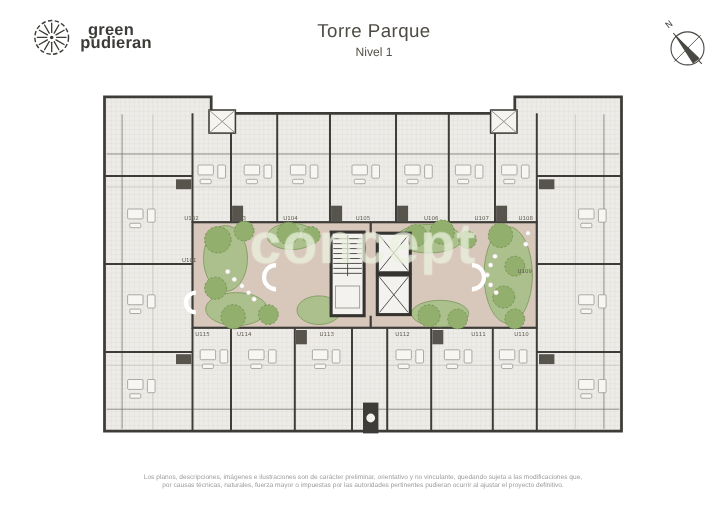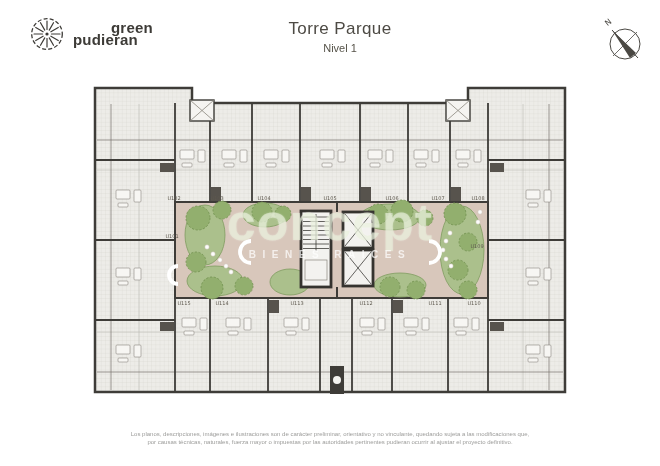--- a/index.html
+++ b/index.html
@@ -2,21 +2,21 @@
 <html><head>
 <meta charset="utf-8">
 <style>
   html,body{margin:0;padding:0;}
   body{
     width:660px;height:466px;background:#ffffff;position:relative;overflow:hidden;
     font-family:"Liberation Sans",sans-serif;
   }
   .logo{position:absolute;left:30px;top:17px;display:flex;align-items:center;gap:9px;color:#3d3b37;}
   .logo-text{font-weight:bold;font-size:15px;line-height:12.5px;letter-spacing:.2px;}
-  .logo-line1{padding-left:7px;margin-left:31px;}
+  .logo-line1{padding-left:7px;}
   .title-block{position:absolute;left:0;right:0;top:19px;text-align:center;color:#4d4a44;transform:translateX(10px);}
   .title{font-size:17px;letter-spacing:.4px;}
   .subtitle{font-size:11px;margin-top:3px;color:#565349;}
   .compass{position:absolute;right:8px;top:10px;}
   .plan-svg{position:absolute;left:0;top:0;}
   .watermark{position:absolute;left:165px;top:197px;width:330px;text-align:center;pointer-events:none;z-index:5;}
   .wm-brand{font-size:52px;font-weight:bold;color:rgba(231,239,217,0.62);letter-spacing:1px;line-height:50px;
             text-shadow:0 0 2px rgba(255,255,255,0.35);}
   .wm-tag{font-size:10px;color:rgba(255,255,255,0.72);letter-spacing:6.5px;margin-top:2px;font-weight:bold;}
   .footer{position:absolute;left:70px;right:70px;top:431px;text-align:center;font-size:6px;line-height:7.5px;color:#9c9c9a;}
@@ -249,19 +249,18 @@
     <text class="ulabel" x="222" y="305">U114</text>
     <text class="ulabel" x="297" y="305">U113</text>
     <text class="ulabel" x="366" y="305">U112</text>
     <text class="ulabel" x="435" y="305">U111</text>
     <text class="ulabel" x="474" y="305">U110</text>
   </g>
 </svg>
 
 <div class="watermark">
   <div class="wm-brand">concept</div>
-  <div class="wm-tag">BIENES RAICES</div>
 </div>
 
 <div class="footer">
   <div>Los planos, descripciones, imágenes e ilustraciones son de carácter preliminar, orientativo y no vinculante, quedando sujeta a las modificaciones que,</div>
   <div>por causas técnicas, naturales, fuerza mayor o impuestas por las autoridades pertinentes pudieran ocurrir al ajustar el proyecto definitivo.</div>
 </div>
 
 </body></html>

